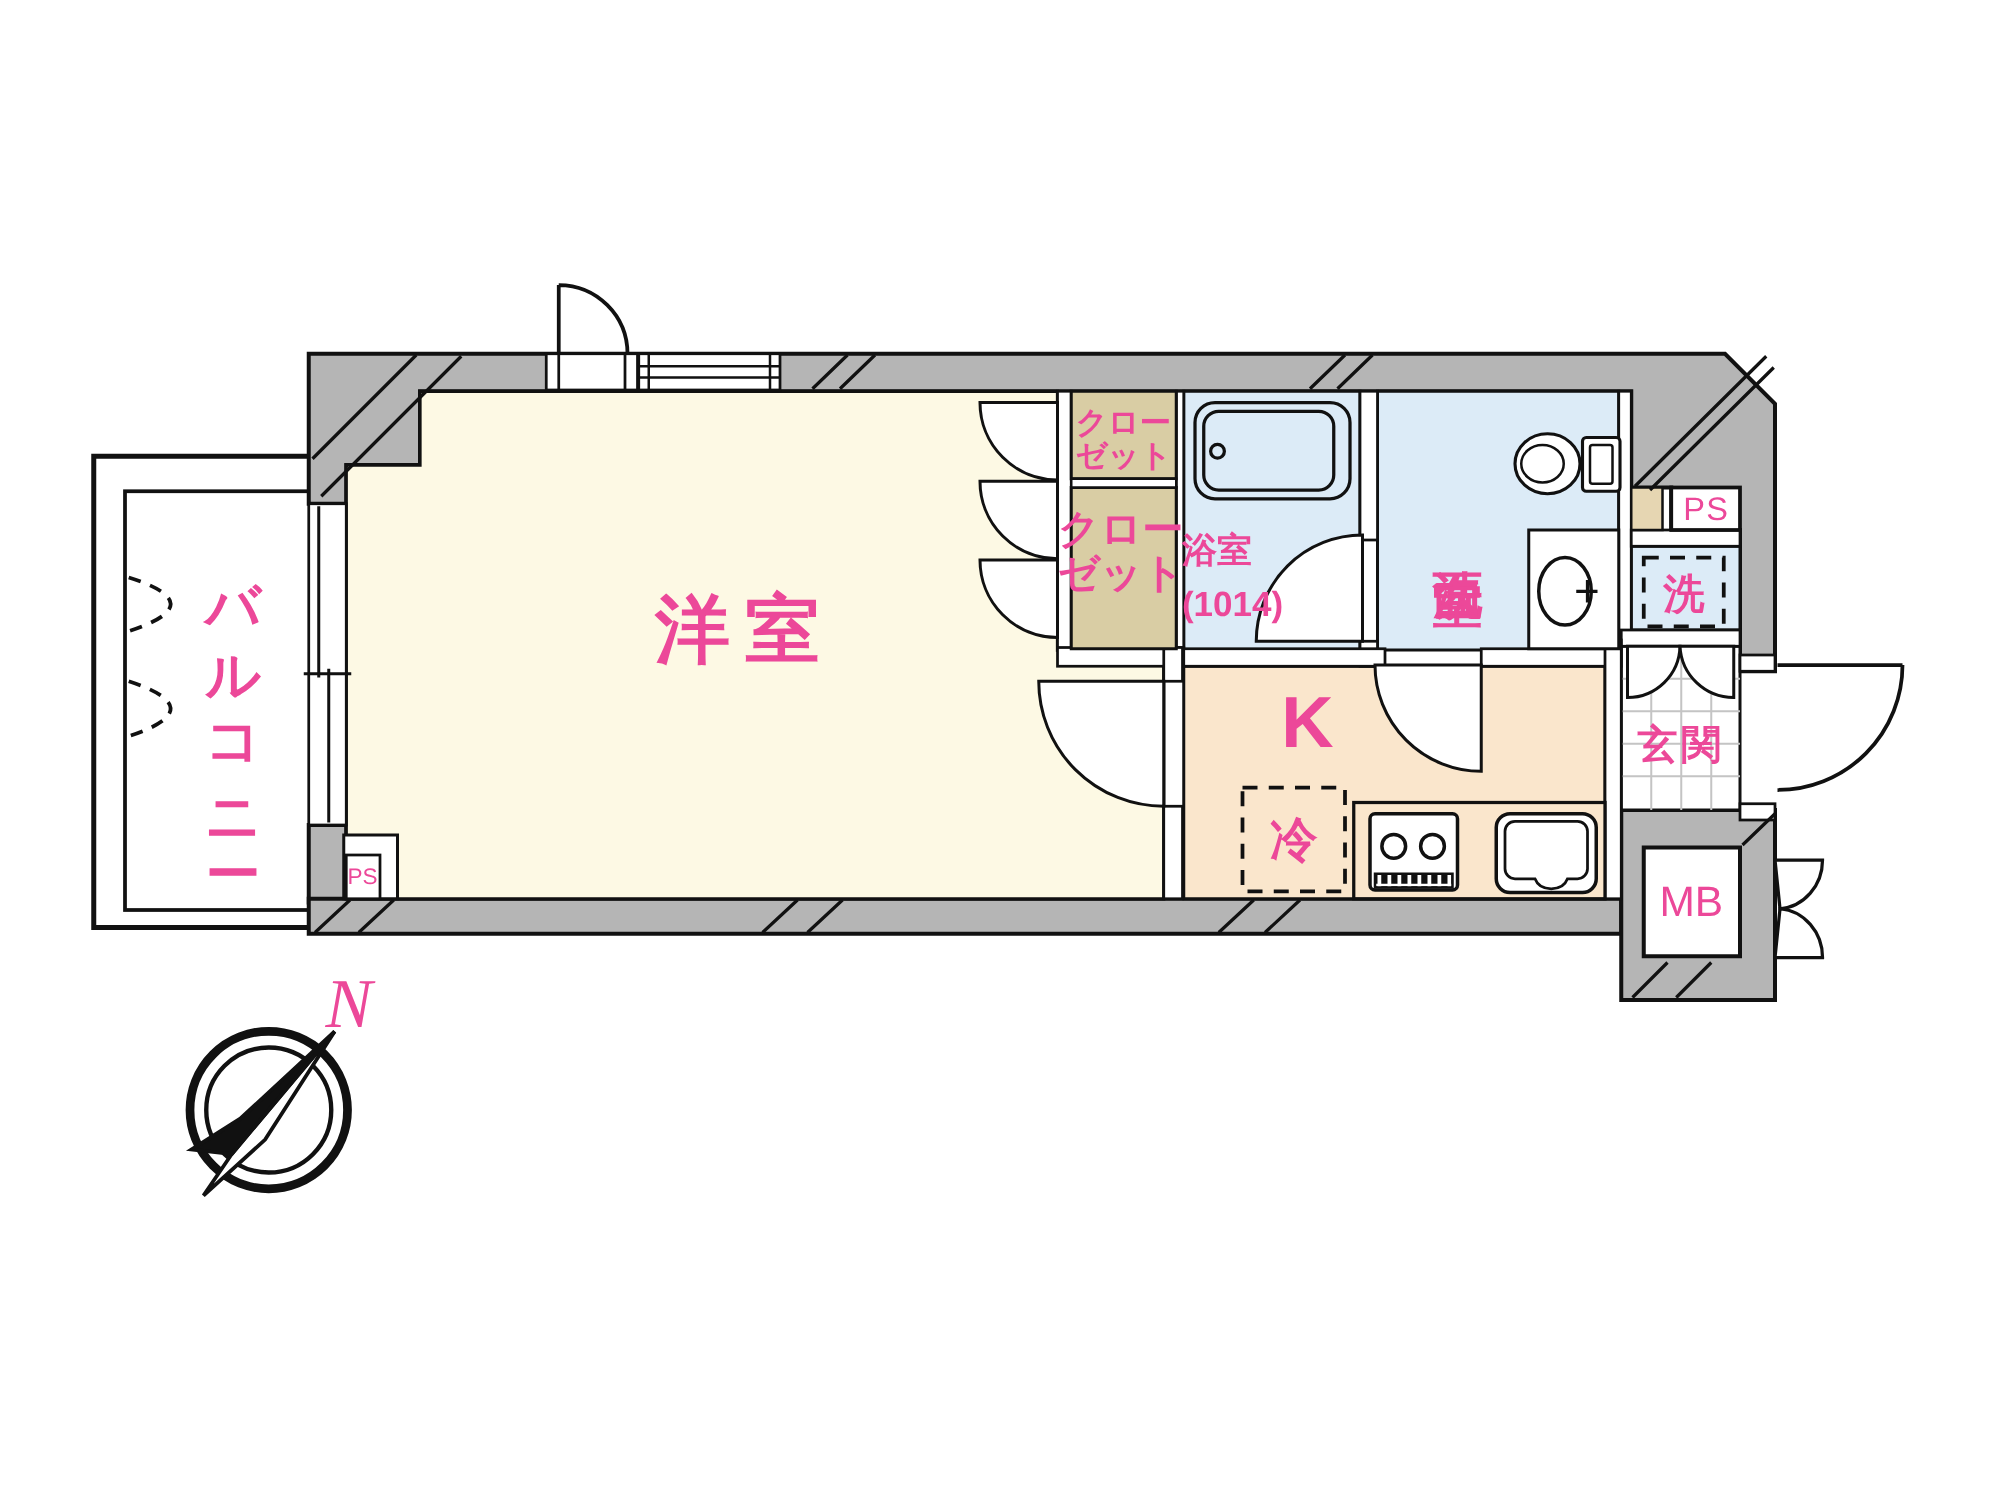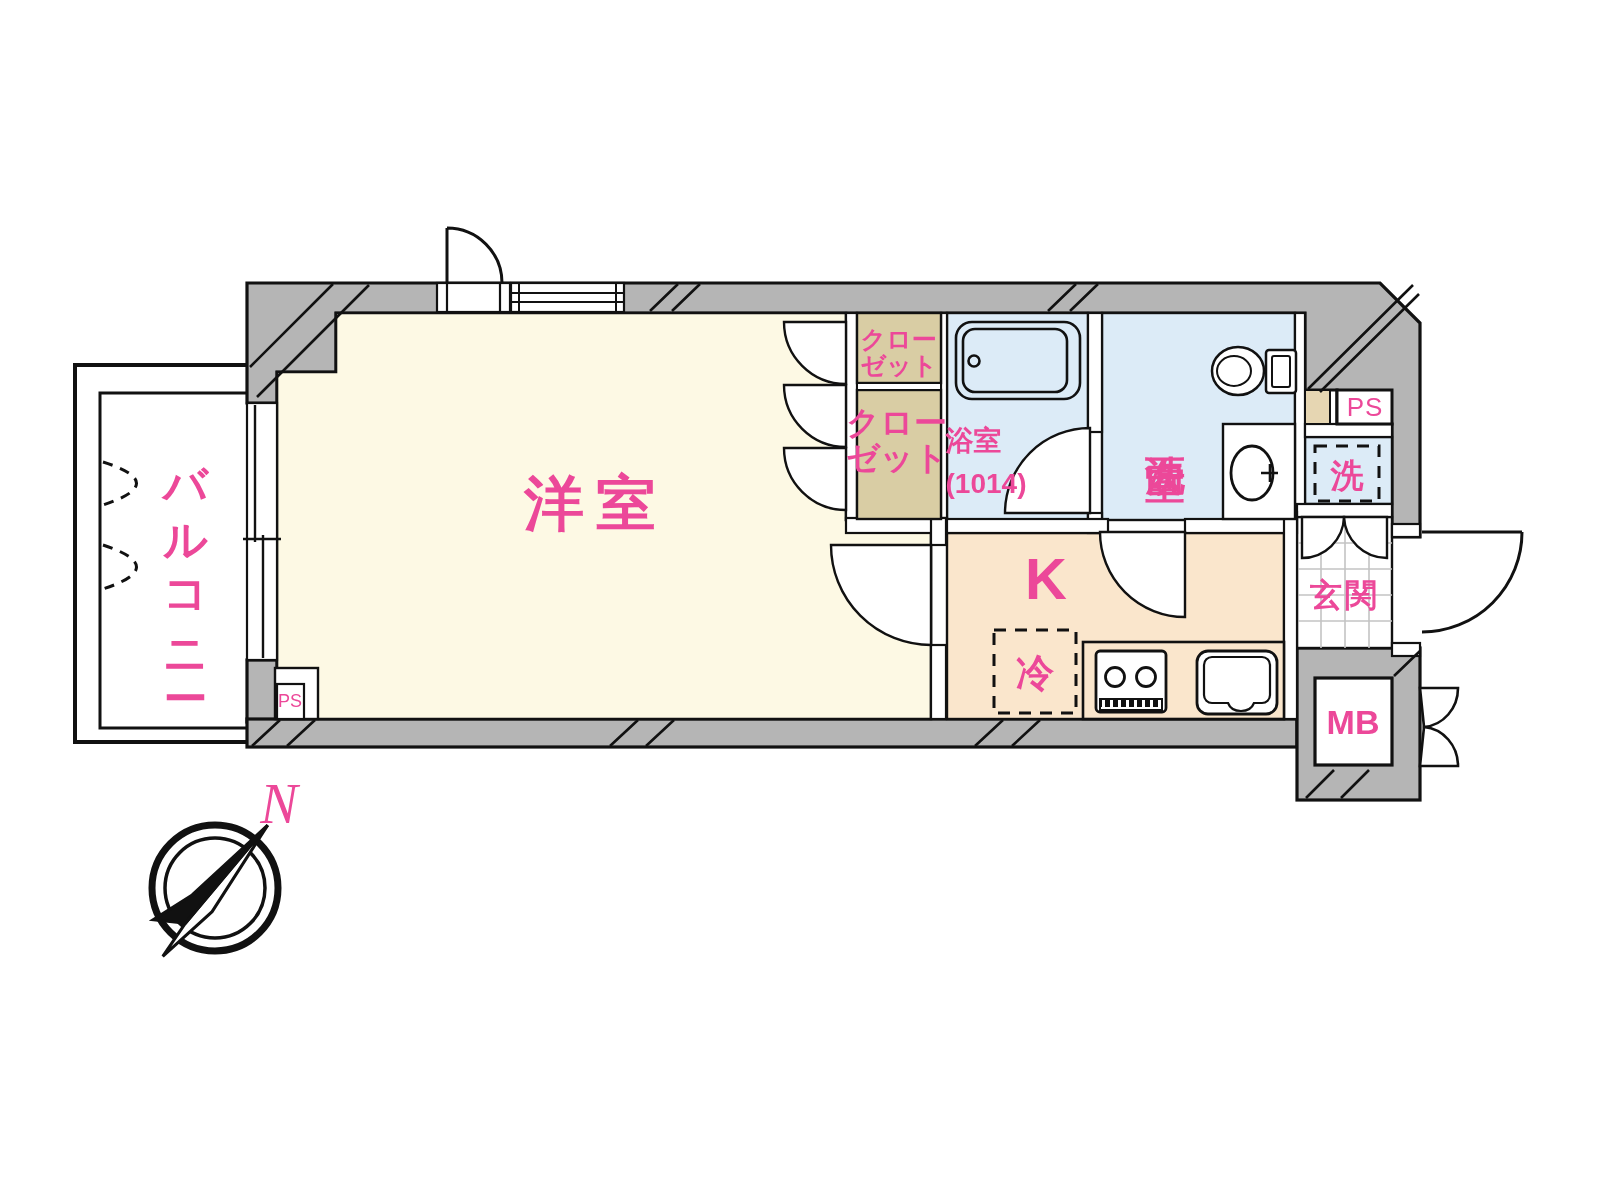--- a/index.html
+++ b/index.html
@@ -19,21 +19,21 @@
   .lbl-closet-s{font-size:25px;font-weight:bold;line-height:1.05;}
   .lbl-closet-l{font-size:33px;font-weight:bold;line-height:1.05;}
   .lbl-bath{font-size:28px;font-weight:bold;line-height:1.55;}
   .lbl-wash{font-size:40px;font-weight:bold;letter-spacing:3px;}
   .lbl-sen{font-size:33px;font-weight:bold;}
   .lbl-ps{font-size:26px;font-weight:400;letter-spacing:1px;}
   .lbl-ps-s{font-size:18px;font-weight:400;}
   .lbl-k{font-size:58px;font-weight:bold;}
   .lbl-rei{font-size:38px;font-weight:bold;}
   .lbl-genkan{font-size:32px;font-weight:bold;letter-spacing:3px;}
-  .lbl-mb{font-size:34px;font-weight:700;}
+  .lbl-mb{font-size:34px;font-weight:400;}
   .lbl-n{font-size:56px;font-style:italic;font-family:"Liberation Serif","DejaVu Serif",serif;}
 </style>
 </head>
 <body>
 
 <div id="stage">
 
 <svg id="plan-svg" width="1600" height="1200" viewBox="0 0 1600 1200">
 
   <defs>

